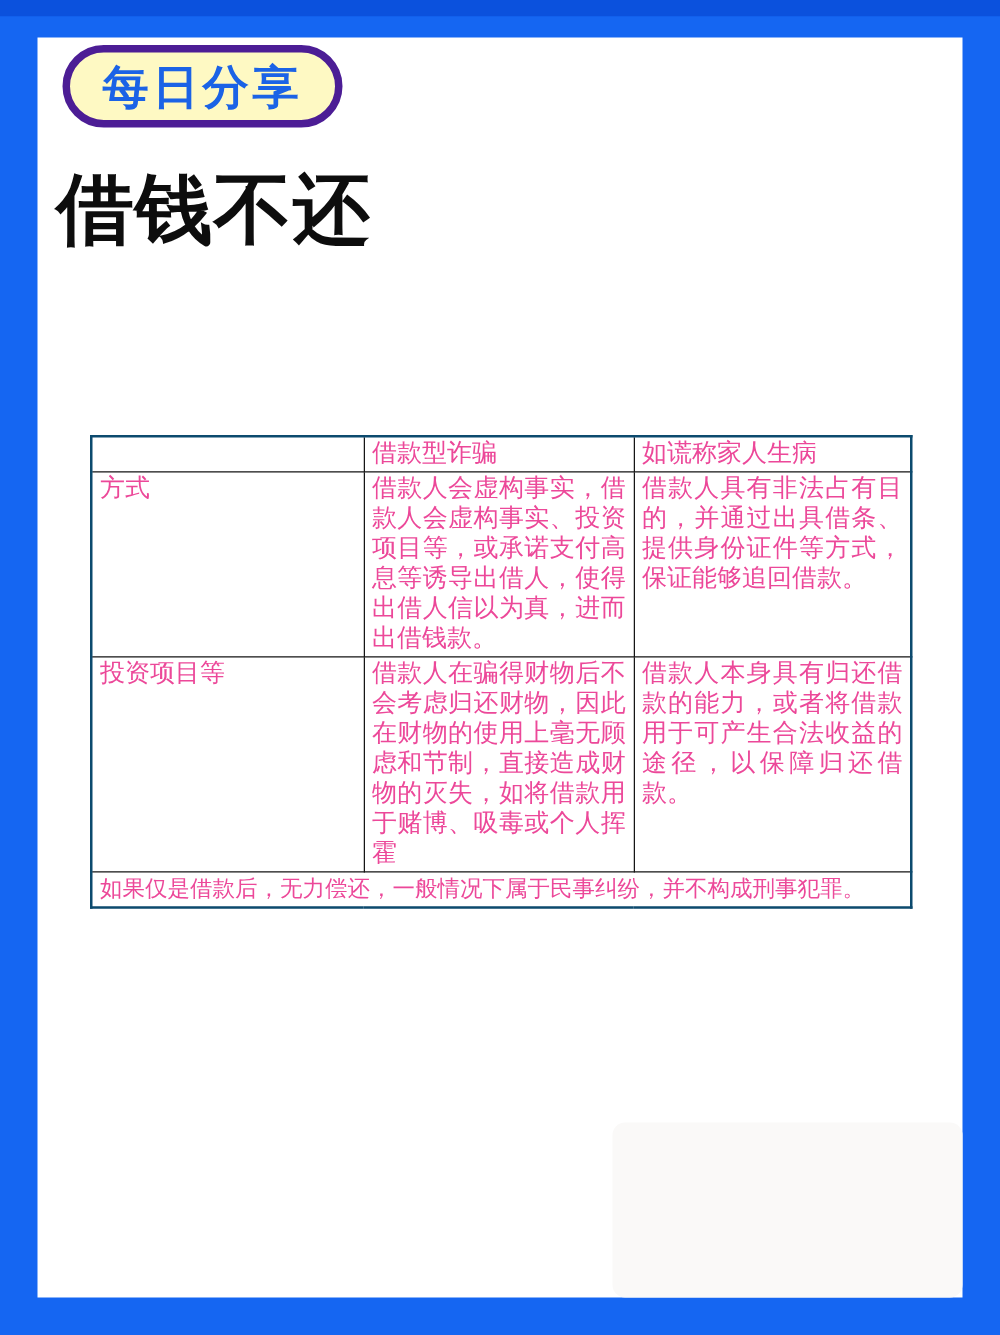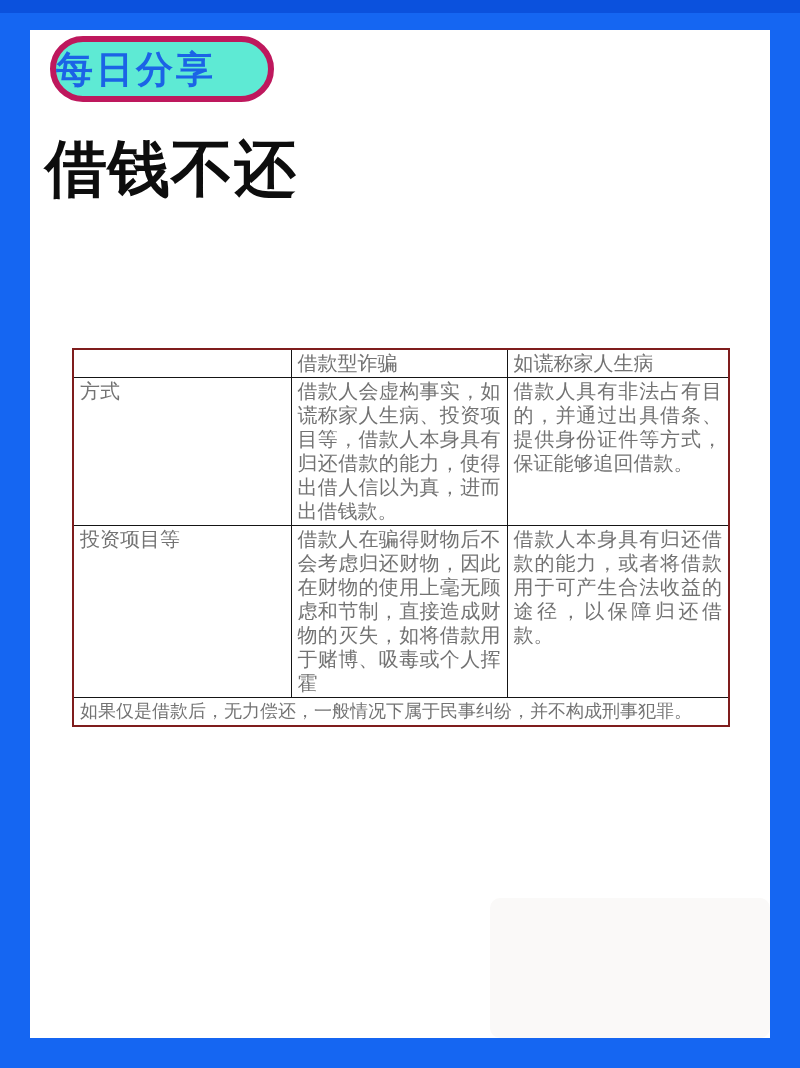--- a/index.html
+++ b/index.html
@@ -21,24 +21,24 @@
   .card {
     position: absolute;
     left: 30px; top: 30px;
     width: 740px; height: 1008px;
     background: #ffffff;
   }
   .badge {
     position: absolute;
     left: 20px; top: 6px;
     width: 224px; height: 66px;
-    border: 6px solid #be185d;
+    border: 6px solid #4c1d95;
     border-radius: 34px;
-    background: #5eead4;
-    display: flex; align-items: center; 
+    background: #fef9c3;
+    display: flex; align-items: center; justify-content: center;
   }
   .badge-label {
     color: #1b63e6;
     font-size: 37px;
     font-weight: 800;
     letter-spacing: 3px;
     line-height: 1;
   }
   .title {
     position: absolute;
@@ -49,23 +49,23 @@
     font-size: 62px;
     line-height: 78px;
     letter-spacing: 1px;
   }
   .comparison-table {
     position: absolute;
     left: 42px; top: 318px;
     width: 656px;
     border-collapse: collapse;
     table-layout: fixed;
-    border: 2px solid #7f1d1d;
+    border: 2px solid #0c4a6e;
     font-family: Liberation Sans, sans-serif;
-    color: #737373;
+    color: #ec4899;
   }
   .comparison-table col.c1 { width: 218px; }
   .comparison-table col.c2 { width: 216px; }
   .comparison-table col.c3 { width: 222px; }
   .comparison-table th, .comparison-table td {
     border: 1.5px solid #151515;
     vertical-align: top;
     text-align: left;
     padding: 1px 6px 2px 6px;
     font-weight: normal;
@@ -117,21 +117,21 @@
       <thead>
         <tr>
           <th></th>
           <th>借款型诈骗</th>
           <th>如谎称家人生病</th>
         </tr>
       </thead>
       <tbody>
         <tr class="row-method">
           <td>方式</td>
-          <td class="body-cell">借款人会虚构事实，如谎称家人生病、投资项目等，借款人本身具有归还借款的能力，使得出借人信以为真，进而出借钱款。</td>
+          <td class="body-cell">借款人会虚构事实，借款人会虚构事实、投资项目等，或承诺支付高息等诱导出借人，使得出借人信以为真，进而出借钱款。</td>
           <td class="body-cell">借款人具有非法占有目的，并通过出具借条、提供身份证件等方式，保证能够追回借款。</td>
         </tr>
         <tr class="row-use">
           <td>投资项目等</td>
           <td class="body-cell">借款人在骗得财物后不会考虑归还财物，因此在财物的使用上毫无顾虑和节制，直接造成财物的灭失，如将借款用于赌博、吸毒或个人挥霍</td>
           <td class="body-cell">借款人本身具有归还借款的能力，或者将借款用于可产生合法收益的途径，以保障归还借款。</td>
         </tr>
         <tr class="footer-row">
           <td colspan="3">如果仅是借款后，无力偿还，一般情况下属于民事纠纷，并不构成刑事犯罪。</td>
         </tr>

